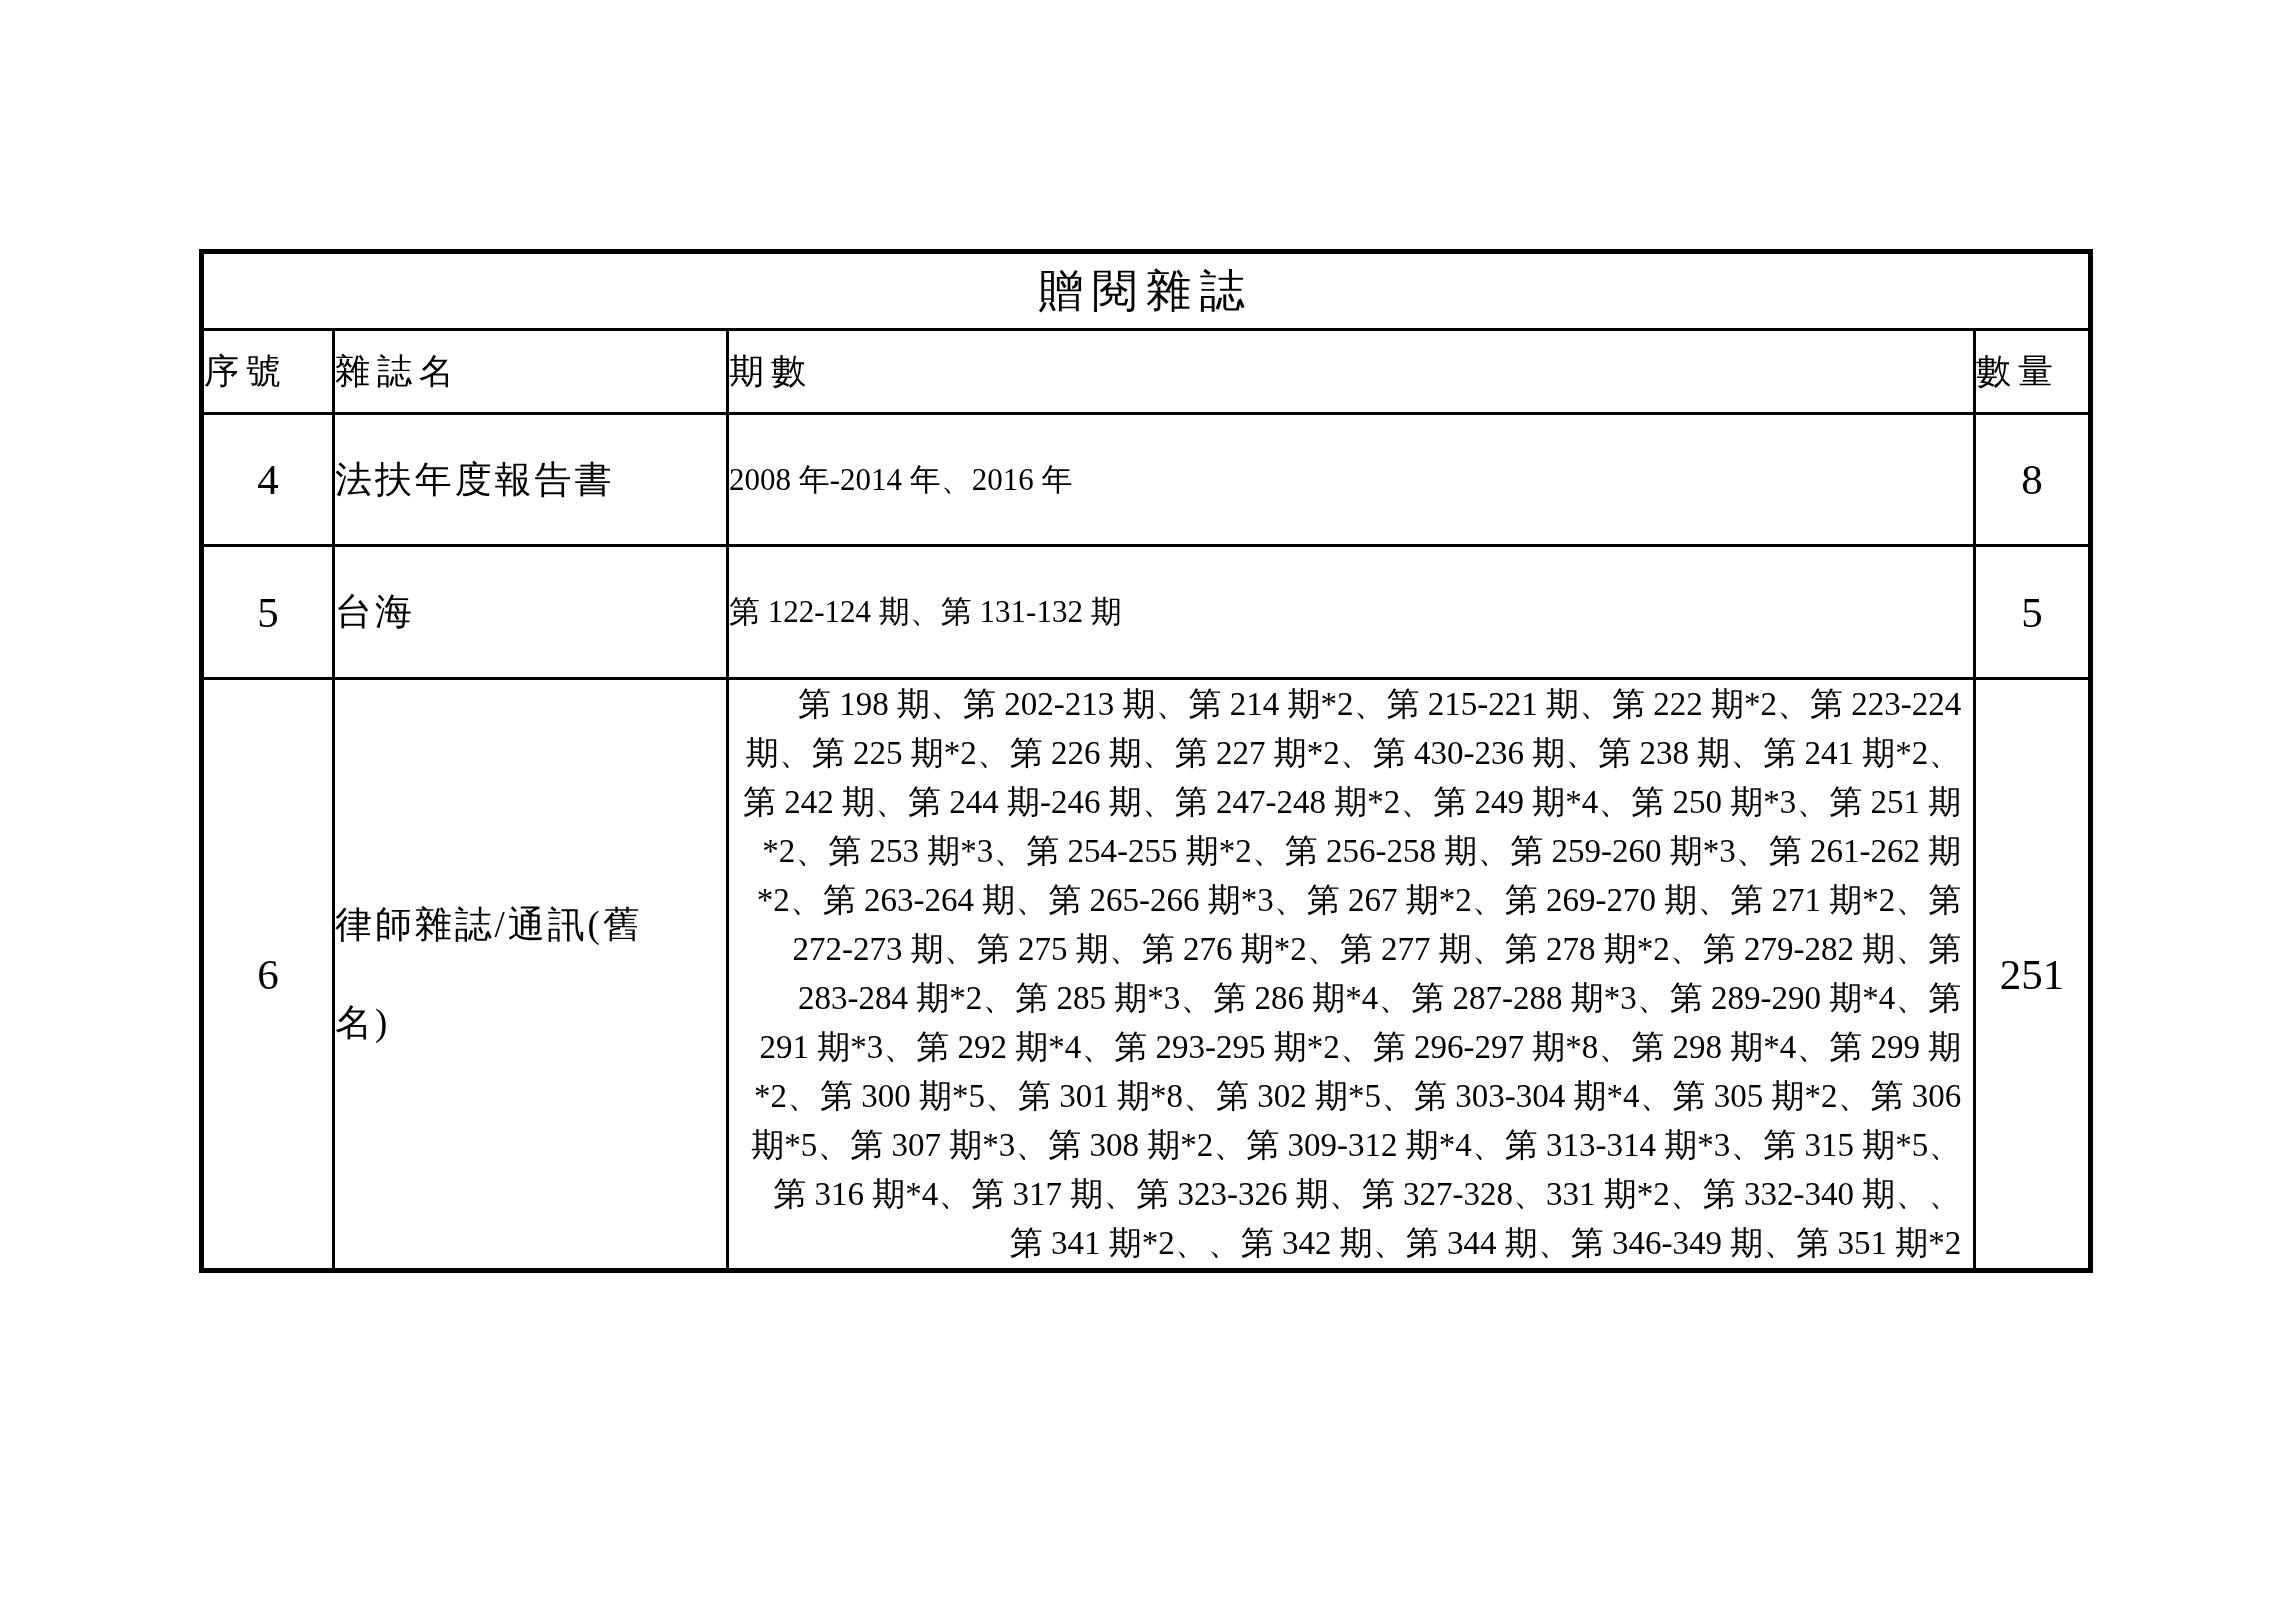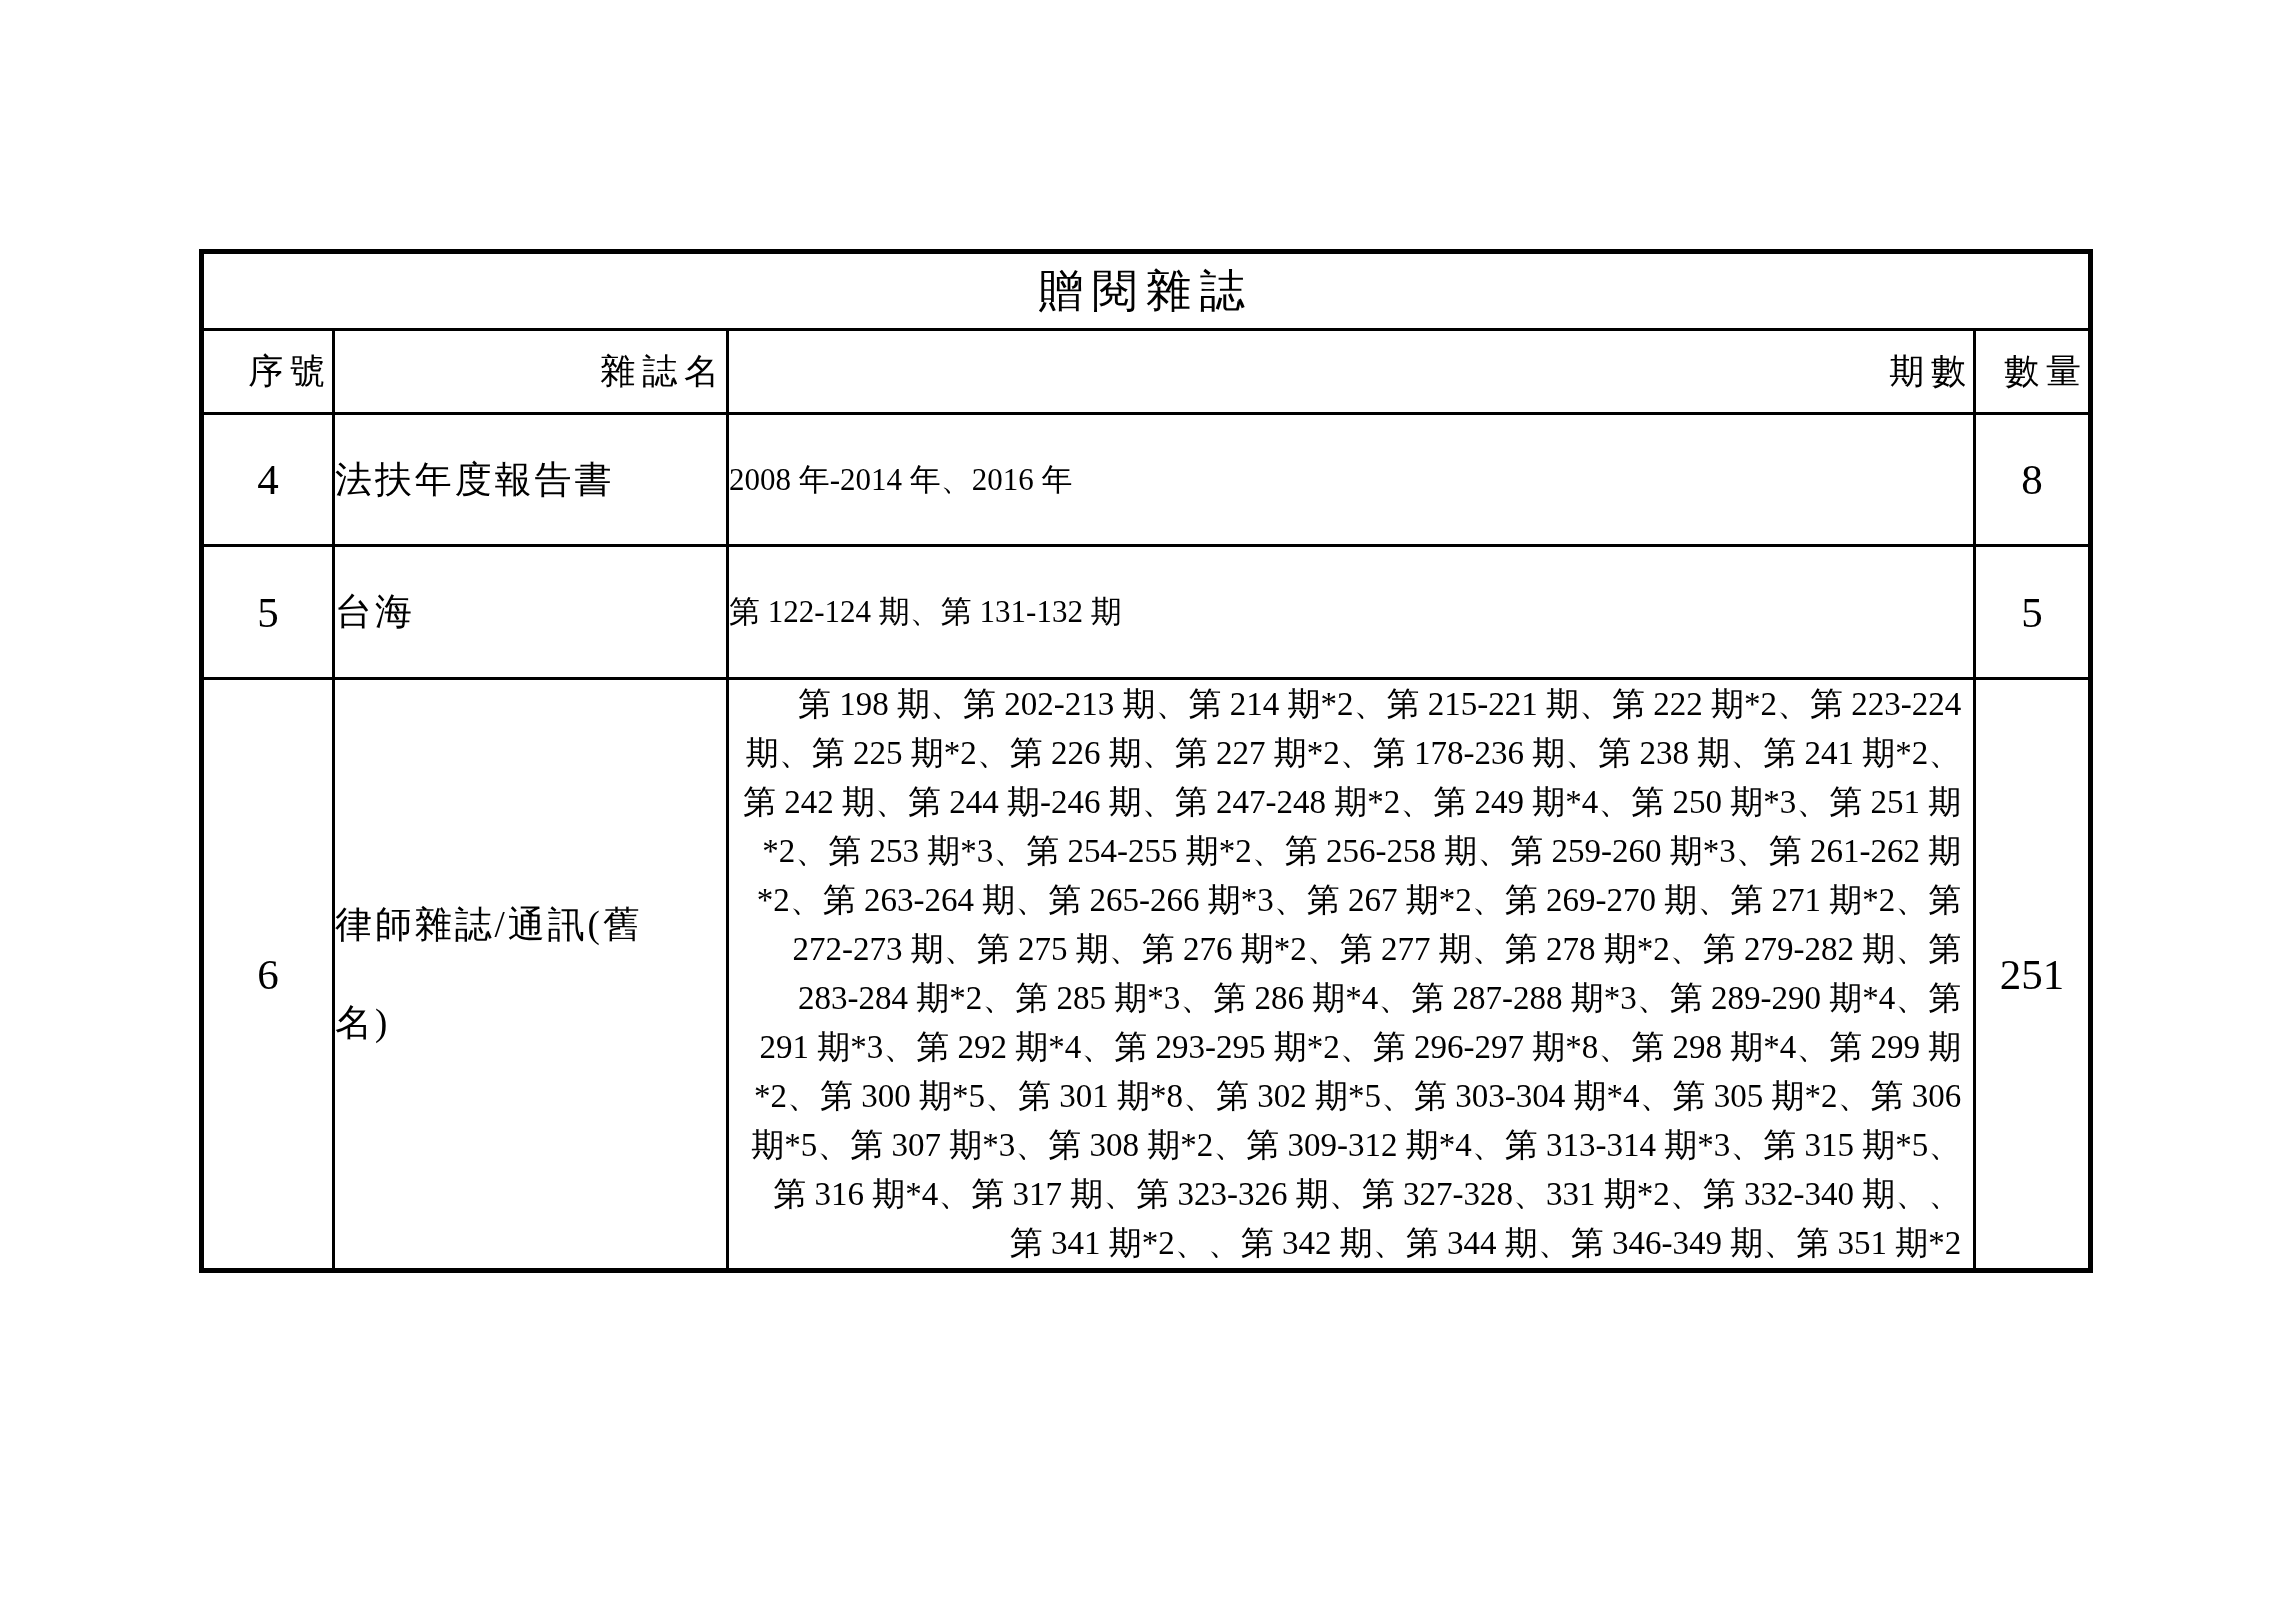--- a/index.html
+++ b/index.html
@@ -31,21 +31,21 @@
   }
   td.title-cell {
     height: 74px;
     text-align: center;
     vertical-align: middle;
     font-size: 45px;
     letter-spacing: 8.8px;
   }
   tr.header-row td {
     height: 81px;
-    text-align: right;
+    text-align: left;
     vertical-align: middle;
     font-size: 35px;
     letter-spacing: 6.9px;
   }
   td.serial-cell, td.qty-cell {
     text-align: center;
     vertical-align: middle;
     font-size: 43px;
   }
   td.name-cell {
@@ -110,21 +110,21 @@
     </tr>
 
     <tr class="row-6">
       <td class="serial-cell">6</td>
       <td class="name-cell">
         <span class="name-line">律師雜誌/通訊(舊</span>
         <span class="name-line">名)</span>
       </td>
       <td class="issues-cell">
         <span class="issue-line">第 198 期、第 202-213 期、第 214 期*2、第 215-221 期、第 222 期*2、第 223-224</span>
-        <span class="issue-line">期、第 225 期*2、第 226 期、第 227 期*2、第 178-236 期、第 238 期、第 241 期*2、</span>
+        <span class="issue-line">期、第 225 期*2、第 226 期、第 227 期*2、第 430-236 期、第 238 期、第 241 期*2、</span>
         <span class="issue-line">第 242 期、第 244 期-246 期、第 247-248 期*2、第 249 期*4、第 250 期*3、第 251 期</span>
         <span class="issue-line">*2、第 253 期*3、第 254-255 期*2、第 256-258 期、第 259-260 期*3、第 261-262 期</span>
         <span class="issue-line">*2、第 263-264 期、第 265-266 期*3、第 267 期*2、第 269-270 期、第 271 期*2、第</span>
         <span class="issue-line">272-273 期、第 275 期、第 276 期*2、第 277 期、第 278 期*2、第 279-282 期、第</span>
         <span class="issue-line">283-284 期*2、第 285 期*3、第 286 期*4、第 287-288 期*3、第 289-290 期*4、第</span>
         <span class="issue-line">291 期*3、第 292 期*4、第 293-295 期*2、第 296-297 期*8、第 298 期*4、第 299 期</span>
         <span class="issue-line">*2、第 300 期*5、第 301 期*8、第 302 期*5、第 303-304 期*4、第 305 期*2、第 306</span>
         <span class="issue-line">期*5、第 307 期*3、第 308 期*2、第 309-312 期*4、第 313-314 期*3、第 315 期*5、</span>
         <span class="issue-line">第 316 期*4、第 317 期、第 323-326 期、第 327-328、331 期*2、第 332-340 期、、</span>
         <span class="issue-line">第 341 期*2、、第 342 期、第 344 期、第 346-349 期、第 351 期*2</span>

